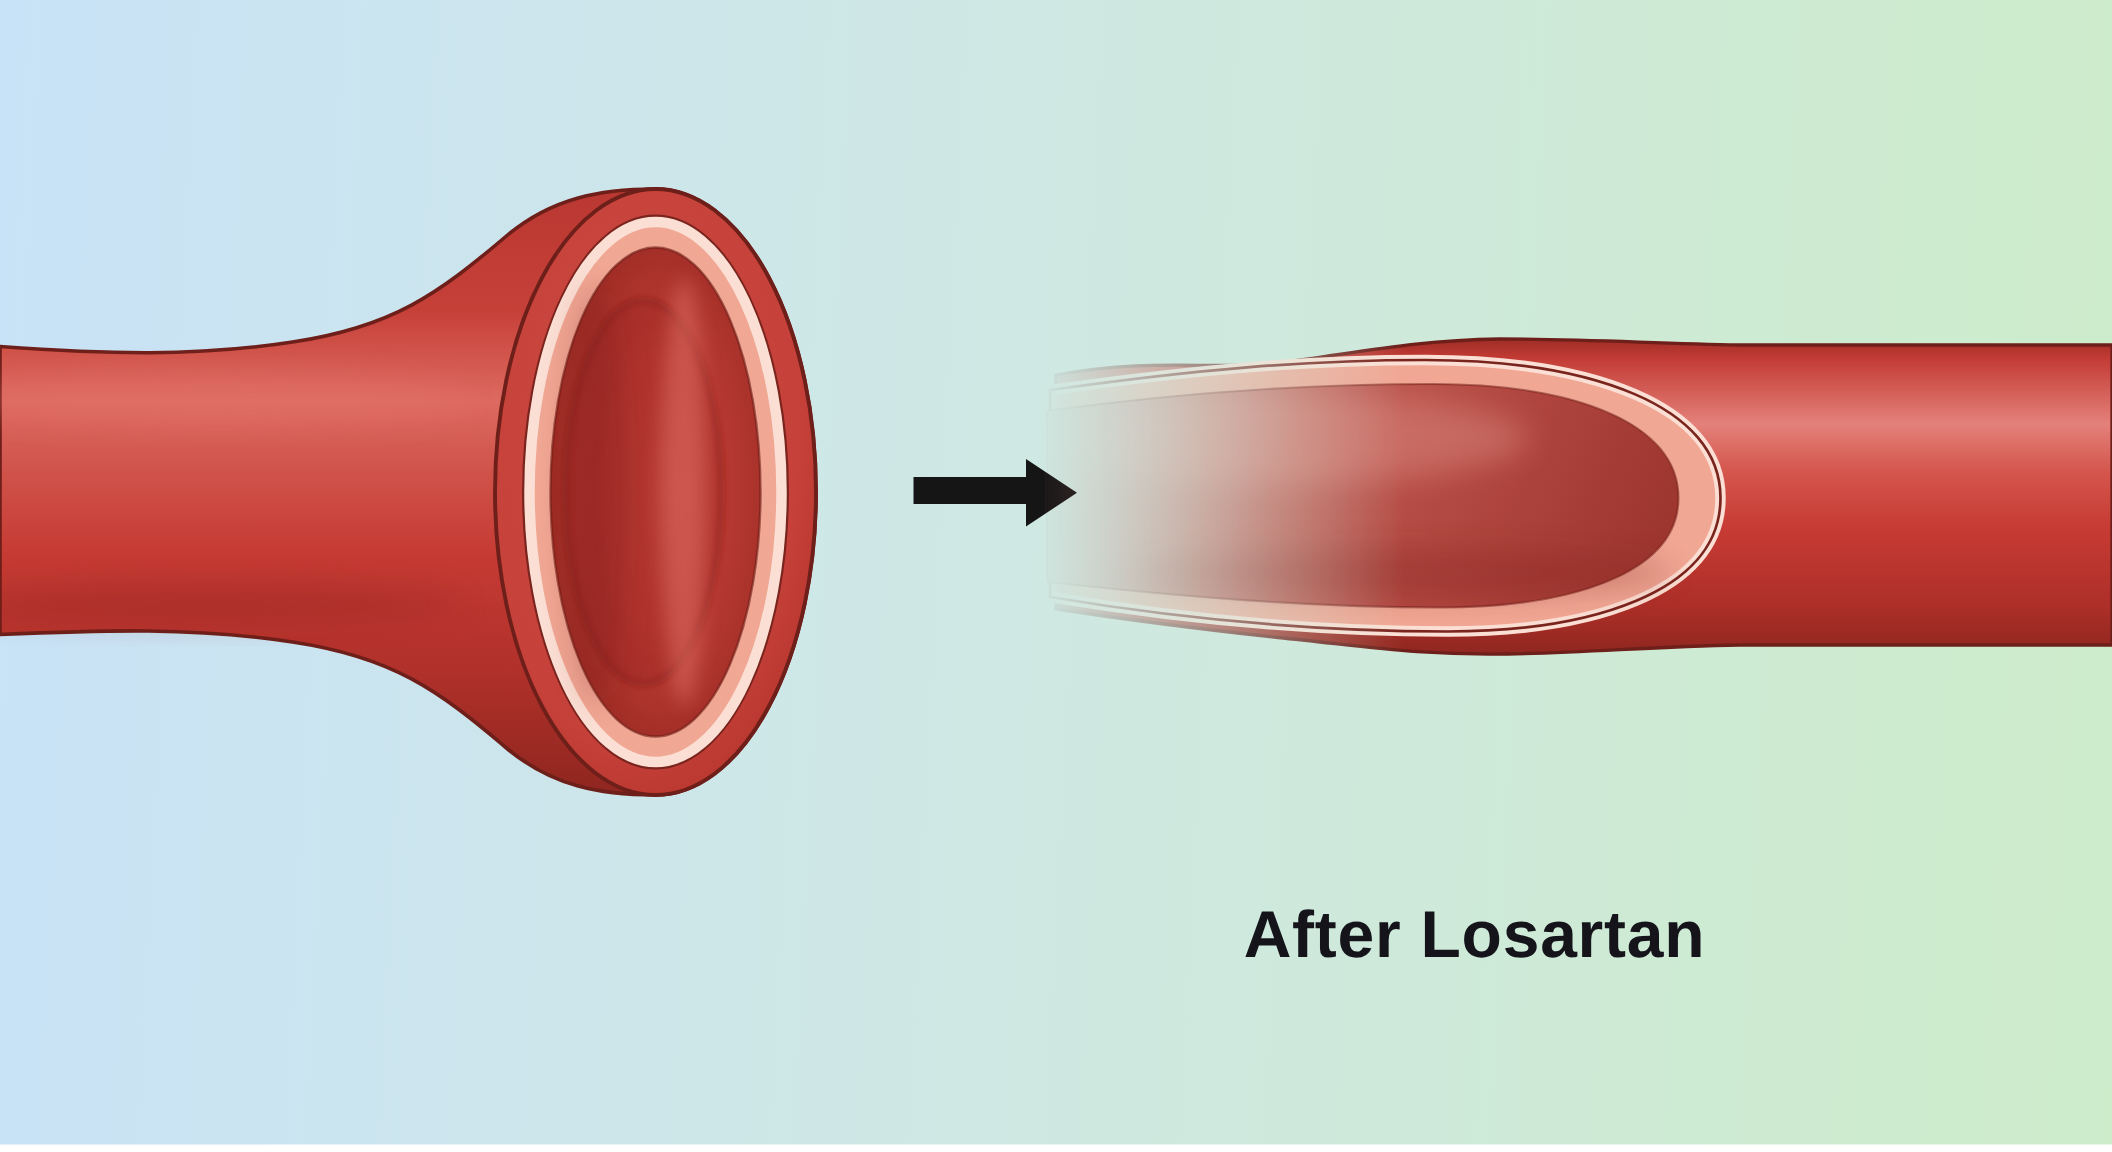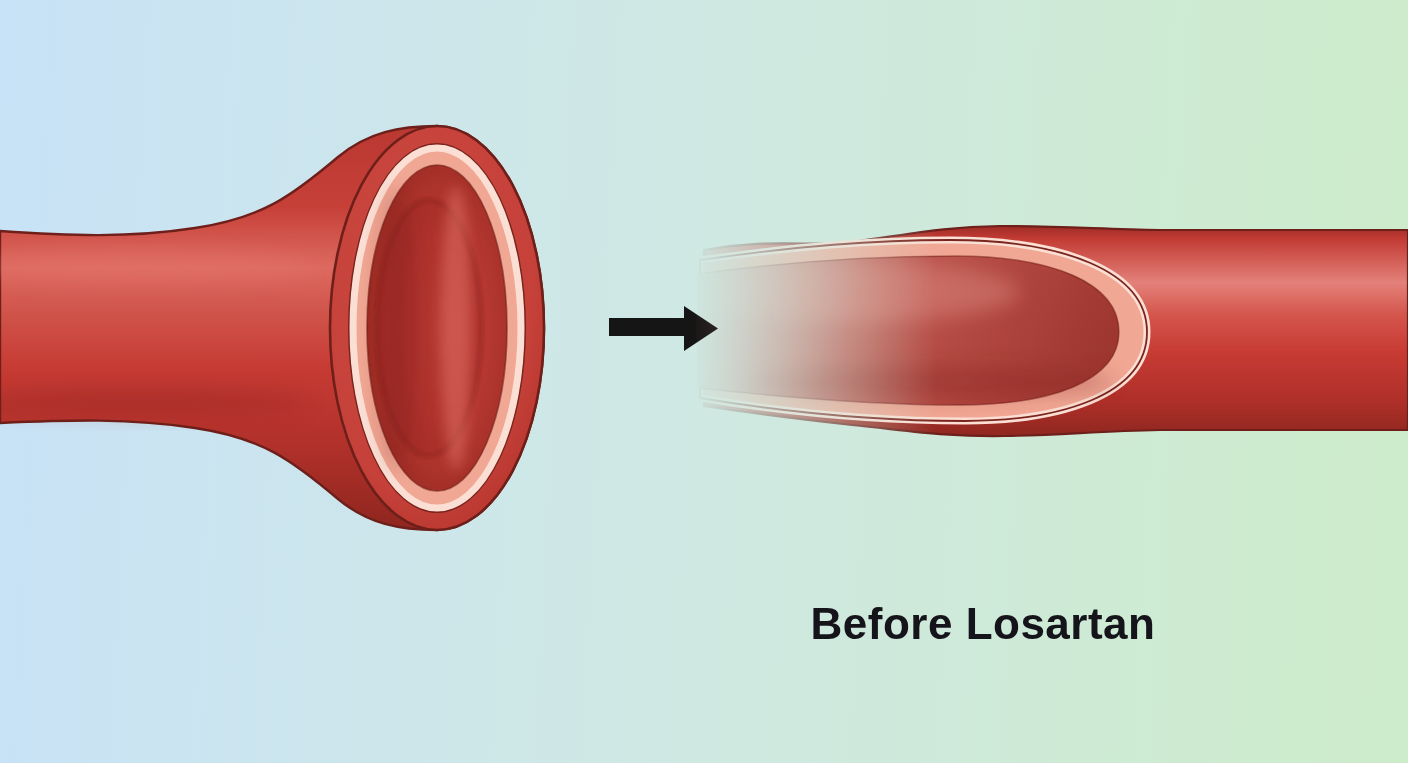--- a/index.html
+++ b/index.html
@@ -150,16 +150,16 @@
                C 800,260 880,256 955,256
                C 1050,256 1119,282 1119,332
                C 1119,382 1048,405 960,405
                C 875,405 790,398 698,388 Z" fill="url(#lgLumenR)" stroke="#6e1914" stroke-opacity="0.5" stroke-width="1.4"></path>
 
       <ellipse cx="850" cy="292" rx="170" ry="30" fill="#eba096" opacity="0.35" filter="url(#soft10)"></ellipse>
       <ellipse cx="930" cy="382" rx="185" ry="16" fill="#82201a" opacity="0.32" filter="url(#soft10)"></ellipse>
     </g>
   </svg>
 
-  <div class="caption caption-after">Before Losartan</div>
+  <div class="caption caption-after">After Losartan</div>
 
   <div class="bottom-strip"></div>
 </div>
 
 </body></html>

